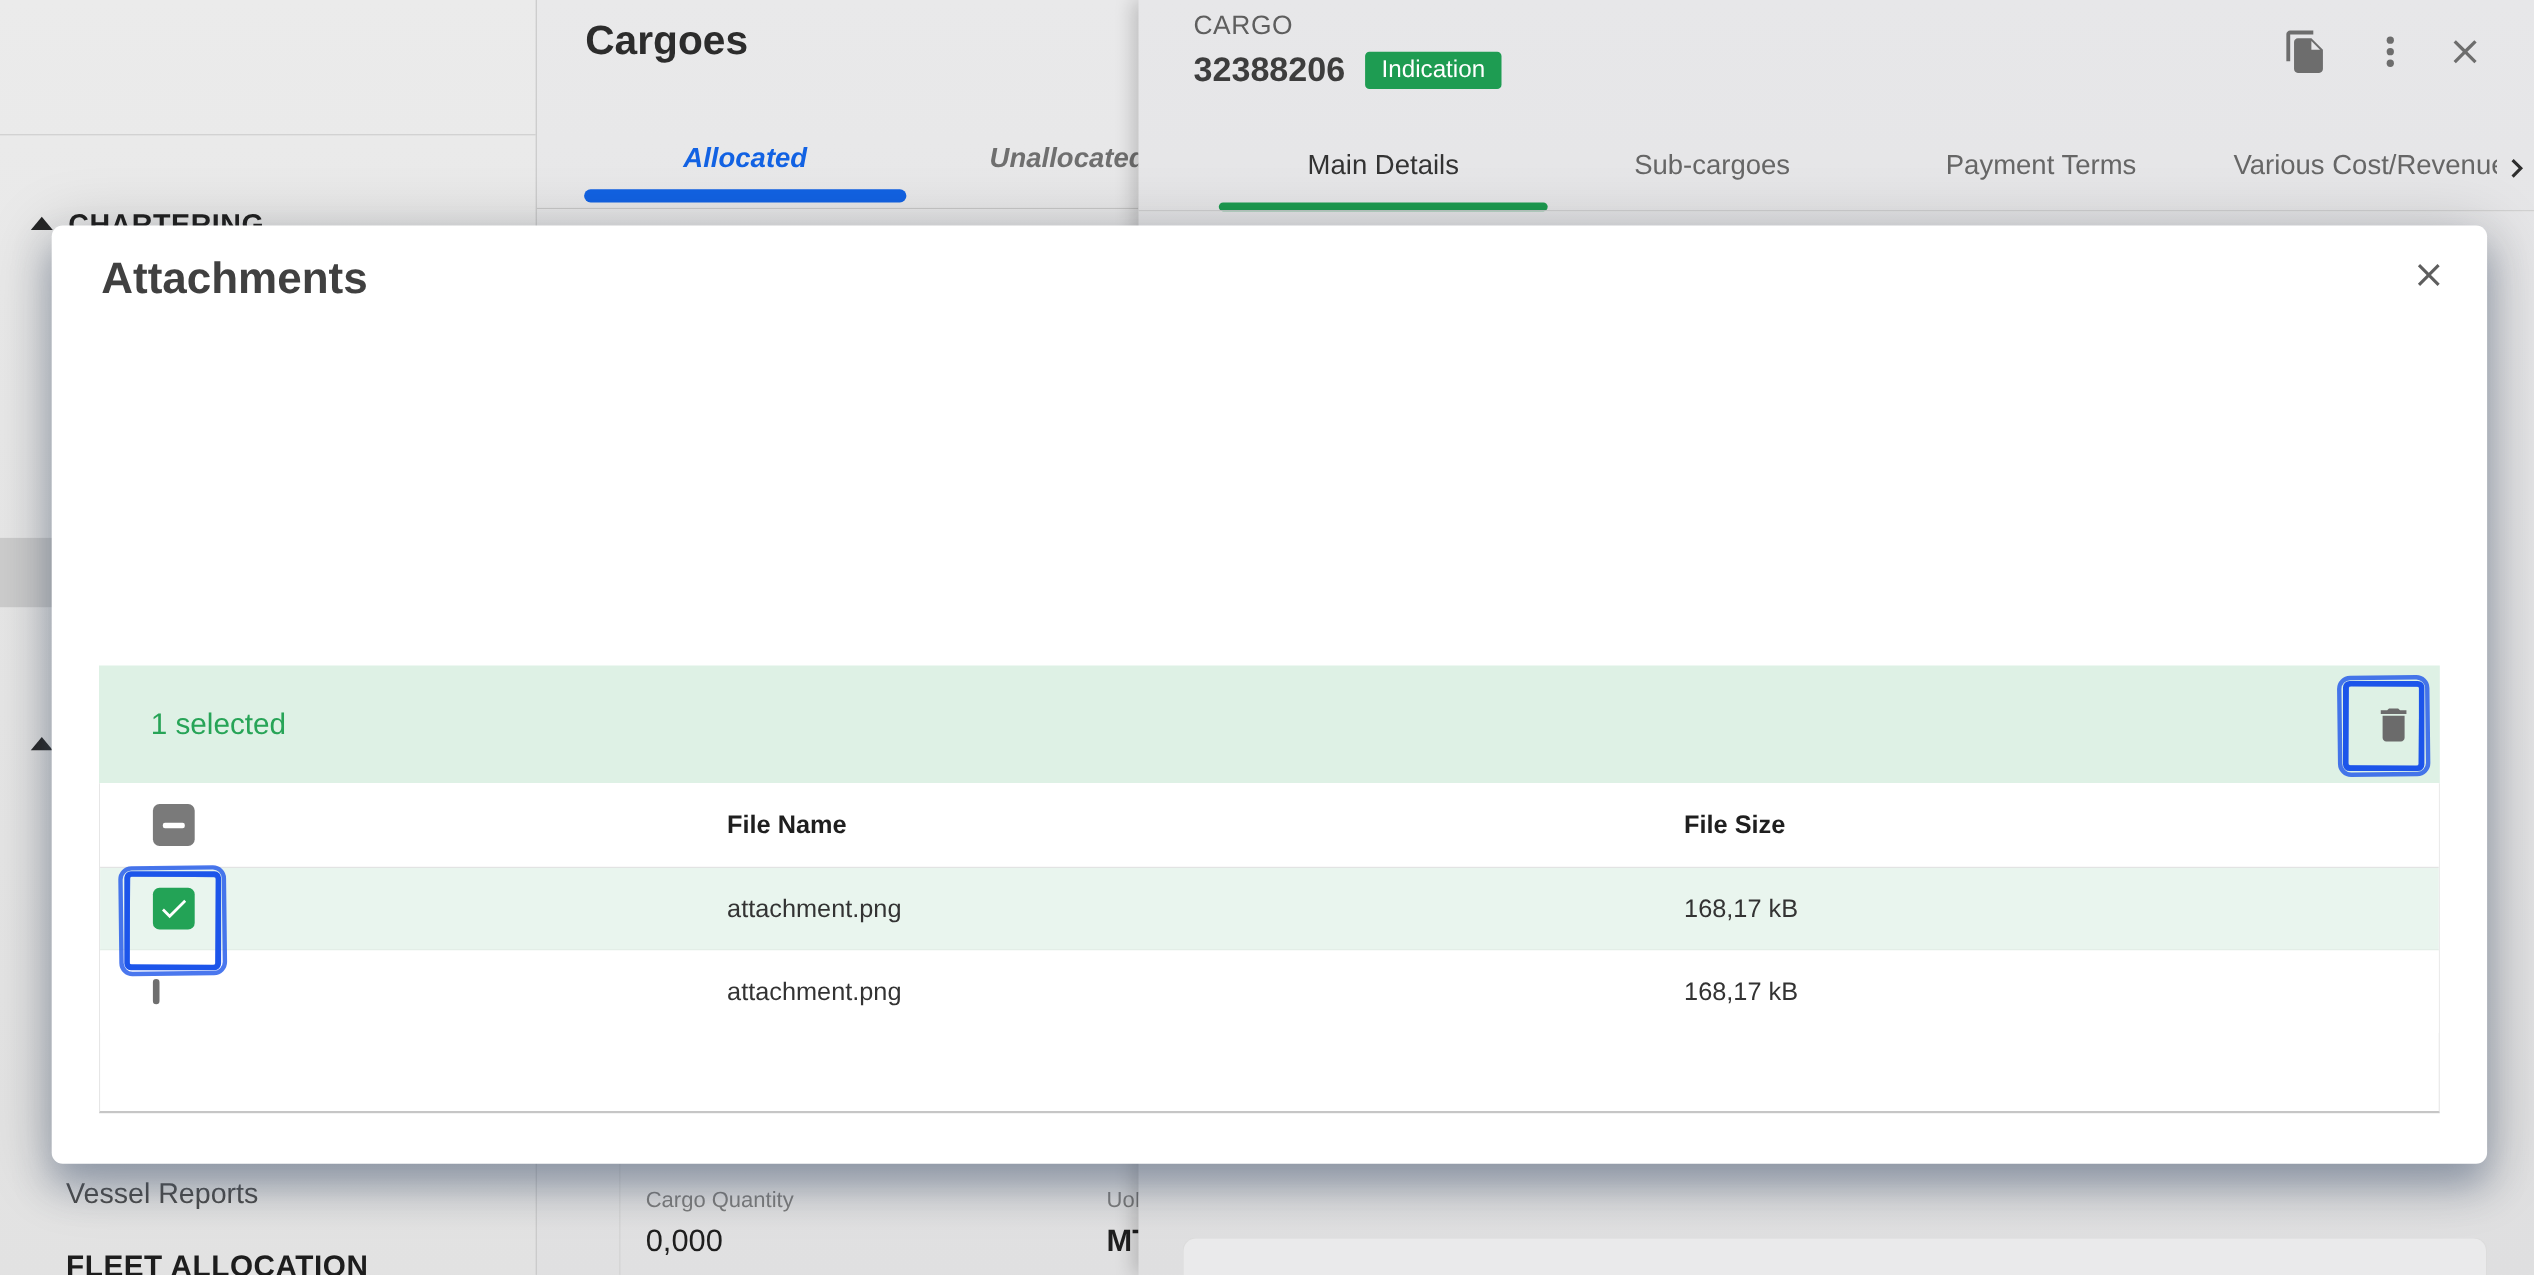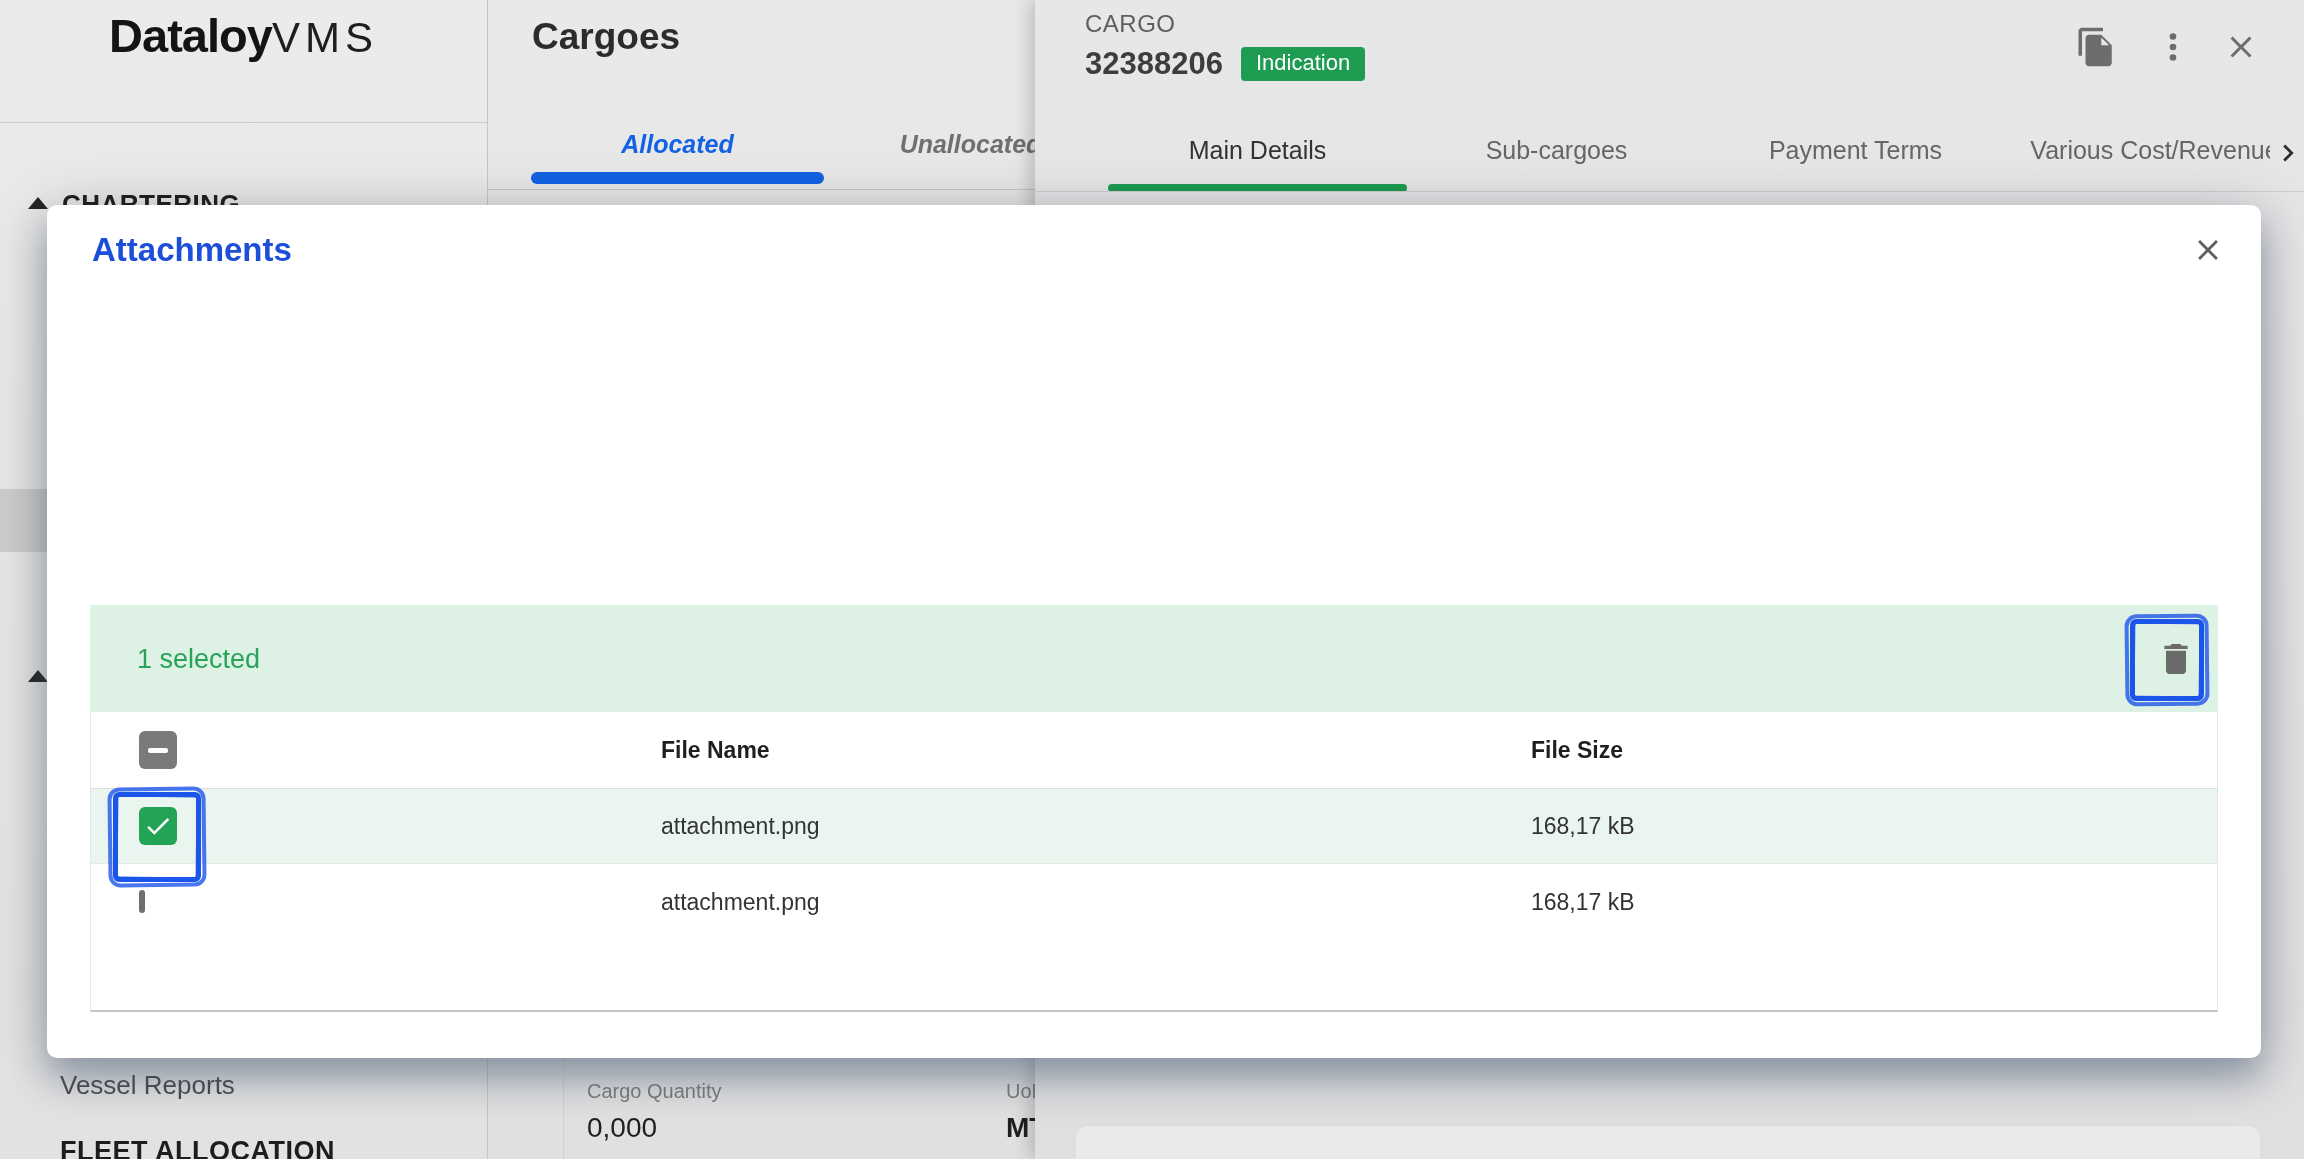--- a/index.html
+++ b/index.html
@@ -64,21 +64,21 @@
   .dt-underline { position:absolute; left:73px; top:184px; width:299px; height:8px; background:#1d9b50; border-radius:4px; }
   .dt-divider { position:absolute; left:0; top:191px; width:100%; height:1px; background:#cfcfcf; }
   .dt-chevron { position:absolute; left:1236px; top:136px; color:#2e2e2e; cursor:pointer; }
   .dt-bottom-card { position:absolute; left:40px; top:1125px; width:1186px; height:40px;
                     background:#eaeaeb; border:1px solid #dcdcdc; border-bottom:none; border-radius:12px 12px 0 0; }
 
   
   .modal { position:absolute; left:47px; top:205px; width:2214px; height:853px; background:#ffffff;
            border-radius:10px; z-index:50;
            box-shadow:0 20px 34px rgba(80,100,130,.45), 0 8px 60px rgba(0,0,0,.22); }
-  .mo-title { position:absolute; left:45px; top:26px; font-size:33px; color:#1d4ed8; }
+  .mo-title { position:absolute; left:45px; top:26px; font-size:40px; color:#404040; }
   .mo-close { position:absolute; left:2144px; top:28px; color:#5e5e5e; cursor:pointer; }
   .mo-drop { position:absolute; left:43px; top:117px; width:2128px; height:238px;
              border:3px dashed #d7d7d7; border-radius:6px;
              display:flex; align-items:center; justify-content:center; cursor:pointer; }
   .mo-drop-text { font-size:23px; color:#9c9c9c; }
   .mo-selbar { position:absolute; left:43px; top:400px; width:2128px; height:107px; background:#def1e5; }
   .sel-text { position:absolute; left:47px; top:50%; transform:translateY(-50%); font-size:27px; color:#27a457; }
   .trash-btn { position:absolute; left:2064px; top:32px; width:44px; height:44px; color:#6b6b6b;
                display:flex; align-items:center; justify-content:center; cursor:pointer; }
 
@@ -109,23 +109,20 @@
   .cb-checked { width:38px; height:38px; background:#23a356; border-radius:6px;
                 display:flex; align-items:center; justify-content:center; }
   .cb-empty { width:34px; height:34px; background:#ffffff; border:3px solid #6f6f6f; border-radius:5px; }
 </style>
 </head>
 <body>
 
 <div class="screen">
 
   <aside class="sidebar">
-    <div class="logo">
-      <span class="logo-strong">Dataloy</span><span class="logo-light">VMS</span>
-    </div>
     <div class="sb-divider"></div>
     <div class="tri-up sb-tri1"></div>
     <div class="sb-section">CHARTERING</div>
     <div class="sb-band"></div>
     <div class="tri-up sb-tri2"></div>
     <div class="sb-vessel">Vessel Reports</div>
     <div class="sb-fleet">FLEET ALLOCATION</div>
   </aside>
 
   <section class="mid">

